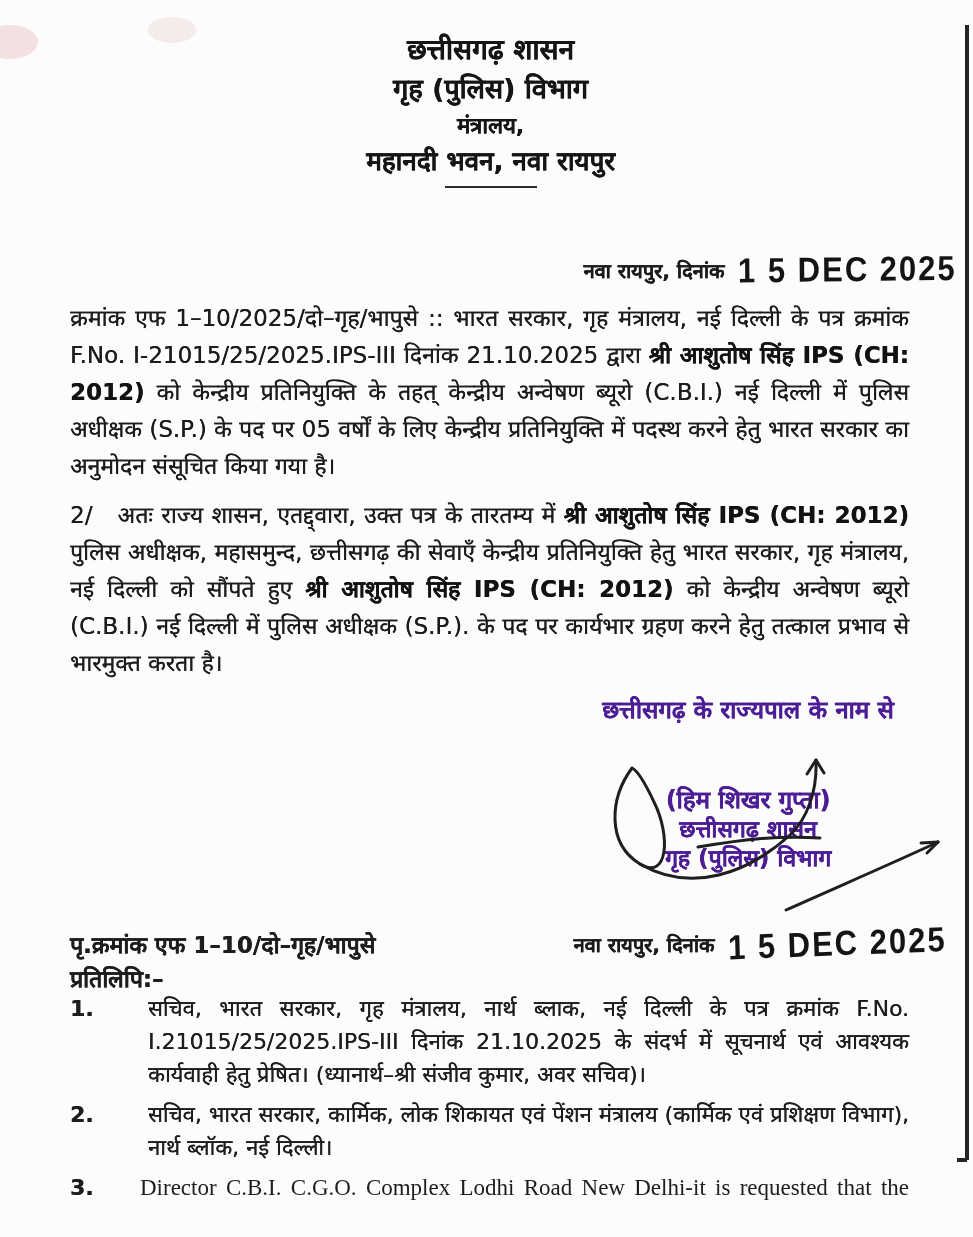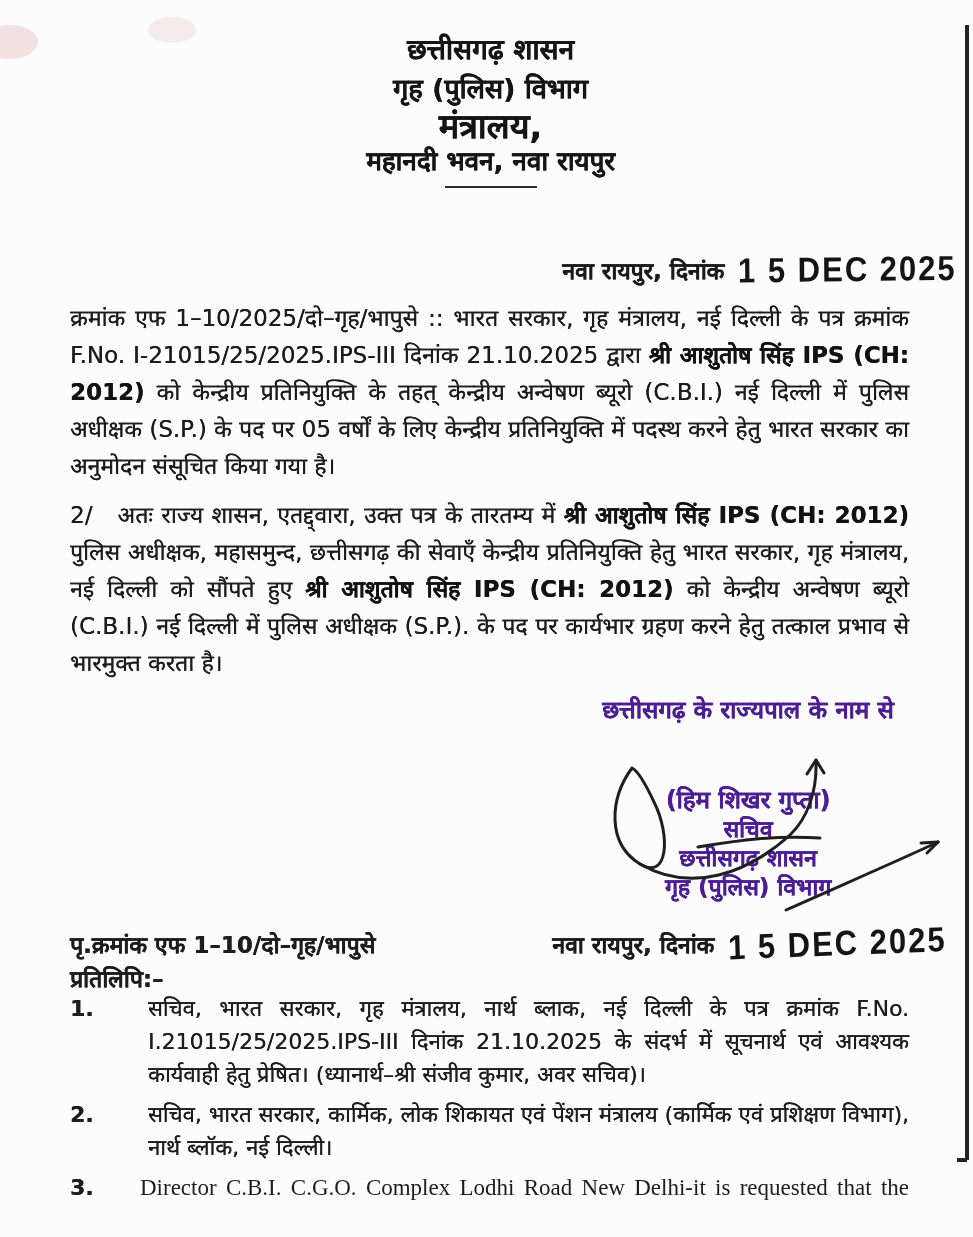--- a/index.html
+++ b/index.html
@@ -13,37 +13,37 @@
     color:#1d1d1d;
     -webkit-font-smoothing:antialiased;
   }
   .devtxt{ text-shadow:0.25px 0 0 currentColor;margin-left:8px; }
 
   
   .header{position:absolute;top:30px;left:0;right:0;text-align:center;}
   .h-line{font-weight:700;color:#151515;}
   .h1{font-size:28px;line-height:40px;}
   .h2{font-size:27px;line-height:38px;}
-  .h3{font-size:34px;line-height:36px;}
+  .h3{font-size:22px;line-height:36px;}
   .h4{font-size:26px;line-height:34px;}
   .separator-line{
     width:92px;height:0;border-top:2.5px solid #2b2b2b;
     margin:8px auto 0 auto;
   }
   .order-heading{
     position:absolute;top:205px;left:0;right:0;text-align:center;
     font-size:27px;font-weight:700;color:#161616;letter-spacing:1px;
   }
 
   
   .issue-line{
     position:absolute;top:252px;right:16px;
     display:flex;align-items:center;gap:14px;
   }
-  .place-label{font-size:23px;font-weight:600;color:#1b1b1b;}
+  .place-label{font-size:20px;font-weight:600;color:#1b1b1b;}
   .date-stamp{
     font-family:"Liberation Sans",sans-serif;
     font-weight:700;font-size:31px;letter-spacing:2px;
     color:#141414;transform:scaleY(1.12) rotate(-0.6deg);
     white-space:nowrap;
   }
   .date-stamp.small-tilt{transform:scaleY(1.12) rotate(-2deg);}
 
   
   .para{
@@ -115,21 +115,20 @@
   </div>
 
   <div class="para para-1 devtxt"><span>क्रमांक एफ 1–10/2025/दो–गृह/भापुसे :: भारत सरकार, गृह मंत्रालय, नई दिल्ली के पत्र क्रमांक F.No. I-21015/25/2025.IPS-III दिनांक 21.10.2025 द्वारा </span><span style="font-weight: 700; color: rgb(18, 18, 18);">श्री आशुतोष सिंह IPS (CH: 2012)</span><span> को केन्द्रीय प्रतिनियुक्ति के तहत् केन्द्रीय अन्वेषण ब्यूरो (C.B.I.) नई दिल्ली में पुलिस अधीक्षक (S.P.) के पद पर 05 वर्षों के लिए केन्द्रीय प्रतिनियुक्ति में पदस्थ करने हेतु भारत सरकार का अनुमोदन संसूचित किया गया है।</span></div>
 
   <div class="para para-2 devtxt"><span>2/ &nbsp;&nbsp;अतः राज्य शासन, एतद्द्वारा, उक्त पत्र के तारतम्य में </span><span style="font-weight: 700; color: rgb(18, 18, 18);">श्री आशुतोष सिंह IPS (CH: 2012)</span><span> पुलिस अधीक्षक, महासमुन्द, छत्तीसगढ़ की सेवाएँ केन्द्रीय प्रतिनियुक्ति हेतु भारत सरकार, गृह मंत्रालय, नई दिल्ली को सौंपते हुए </span><span style="font-weight: 700; color: rgb(18, 18, 18);">श्री आशुतोष सिंह IPS (CH: 2012)</span><span> को केन्द्रीय अन्वेषण ब्यूरो (C.B.I.) नई दिल्ली में पुलिस अधीक्षक (S.P.). के पद पर कार्यभार ग्रहण करने हेतु तत्काल प्रभाव से भारमुक्त करता है।</span></div>
 
   <div class="sig-block devtxt">
     <div class="sig-auth">छत्तीसगढ़ के राज्यपाल के नाम से</div>
     <div class="sig-gap"></div>
     <div class="sig-name">(हिम शिखर गुप्ता)</div>
-    <div class="sig-desig">सचिव</div>
     <div class="sig-org">छत्तीसगढ़ शासन</div>
     <div class="sig-org">गृह (पुलिस) विभाग</div>
   </div>
 
   <div class="endorse-row">
     <span class="ref-no devtxt">पृ.क्रमांक एफ 1–10/दो–गृह/भापुसे</span>
     <span class="endorse-date">
       <span class="place-label devtxt">नवा रायपुर, दिनांक</span>
       <span class="date-stamp small-tilt">1 5 DEC 2025</span>
     </span>

